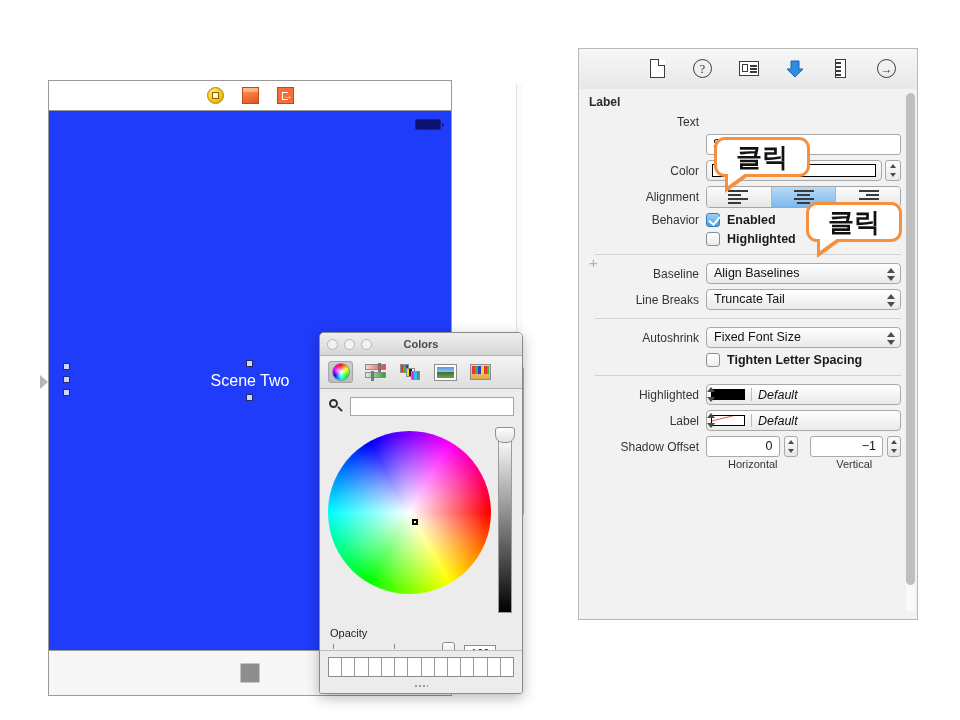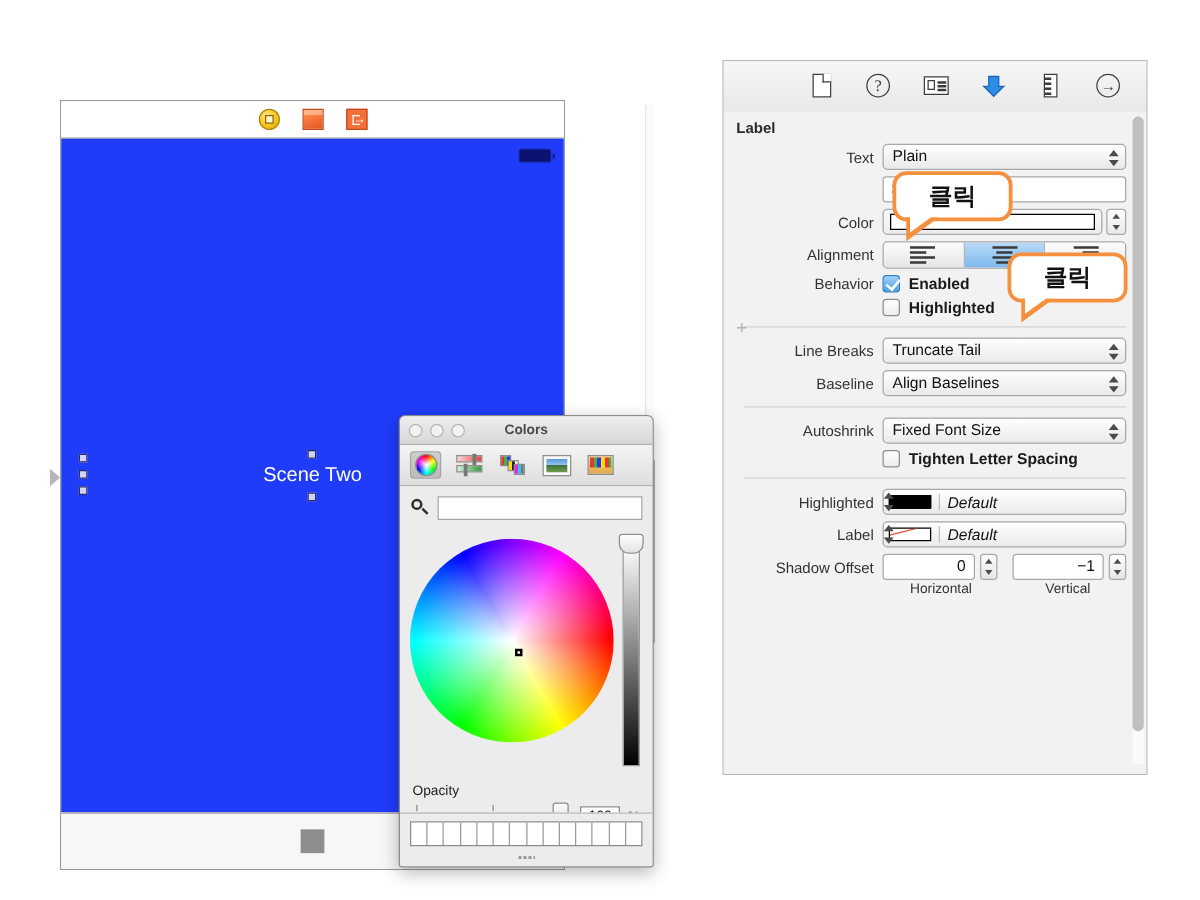--- a/index.html
+++ b/index.html
@@ -449,21 +449,21 @@
   }
   #insp-scroll-thumb{
     position:absolute; left:0; top:0; width:9px; height:492px;
     background:#bfbfbf; border-radius:5px;
   }
 
   
   .callout{
     position:absolute; background:#ffffff; border:3px solid #F5903E;
     border-radius:11px; display:flex;align-items:center;justify-content:center;
-    font-size:19px; color:#111; font-weight:bold; box-sizing:border-box;
+    font-size:26px; color:#111; font-weight:bold; box-sizing:border-box;
     z-index: 50;
   }
   #callout-1{ left:714px; top:137px; width:96px; height:40px; }
   #callout-1 .tail-outer{
     position:absolute; left:8px; bottom:-19px;
     width:0;height:0;
     border-top:19px solid #F5903E;
     border-right:26px solid transparent;
   }
   #callout-1 .tail-inner{
@@ -632,29 +632,20 @@
     </div>
 
     <div id="insp-body">
 
       <div id="insp-section-title">Label</div>
 
       <div id="plus-glyph">+</div>
 
       <div class="row">
         <div class="rlabel">Text</div>
-        <div class="rfield">
-          <div class="popup">
-            <span>Plain</span>
-            <span class="steppers">
-              <i class="arw-up"></i>
-                <i class="arw-dn"></i>
-            </span>
-          </div>
-        </div>
       </div>
 
       <div class="row">
         <div class="rlabel"></div>
         <div class="rfield">
           <div class="textfield">Scene Two</div>
         </div>
       </div>
 
       <div class="row" id="color-well-row">
@@ -715,37 +706,37 @@
         <div class="rlabel"></div>
         <div class="rfield cbrow">
           <div class="cb"></div>
           <div class="cblabel">Highlighted</div>
         </div>
       </div>
 
       <div class="divider"></div>
 
       <div class="row">
+        <div class="rlabel">Baseline</div>
+        <div class="rfield">
+          <div class="popup">
+            <span>Align Baselines</span>
+            <span class="steppers">
+                <i class="arw-up"></i>
+                <i class="arw-dn"></i>
+              </span>
+          </div>
+        </div>
+      </div>
+
+      <div class="row">
         <div class="rlabel">Line Breaks</div>
         <div class="rfield">
           <div class="popup">
             <span>Truncate Tail</span>
-            <span class="steppers">
-                <i class="arw-up"></i>
-                <i class="arw-dn"></i>
-              </span>
-          </div>
-        </div>
-      </div>
-
-      <div class="row">
-        <div class="rlabel">Baseline</div>
-        <div class="rfield">
-          <div class="popup">
-            <span>Align Baselines</span>
             <span class="steppers">
                 <i class="arw-up"></i>
                 <i class="arw-dn"></i>
               </span>
           </div>
         </div>
       </div>
 
       <div class="divider"></div>
 

